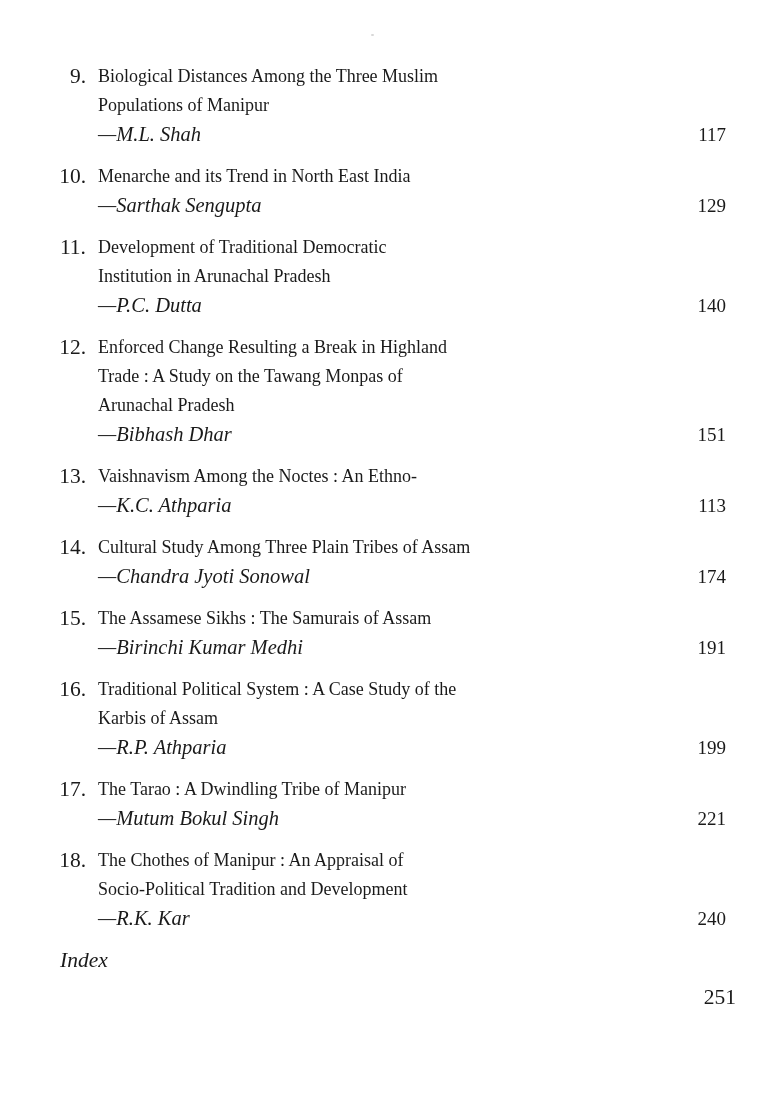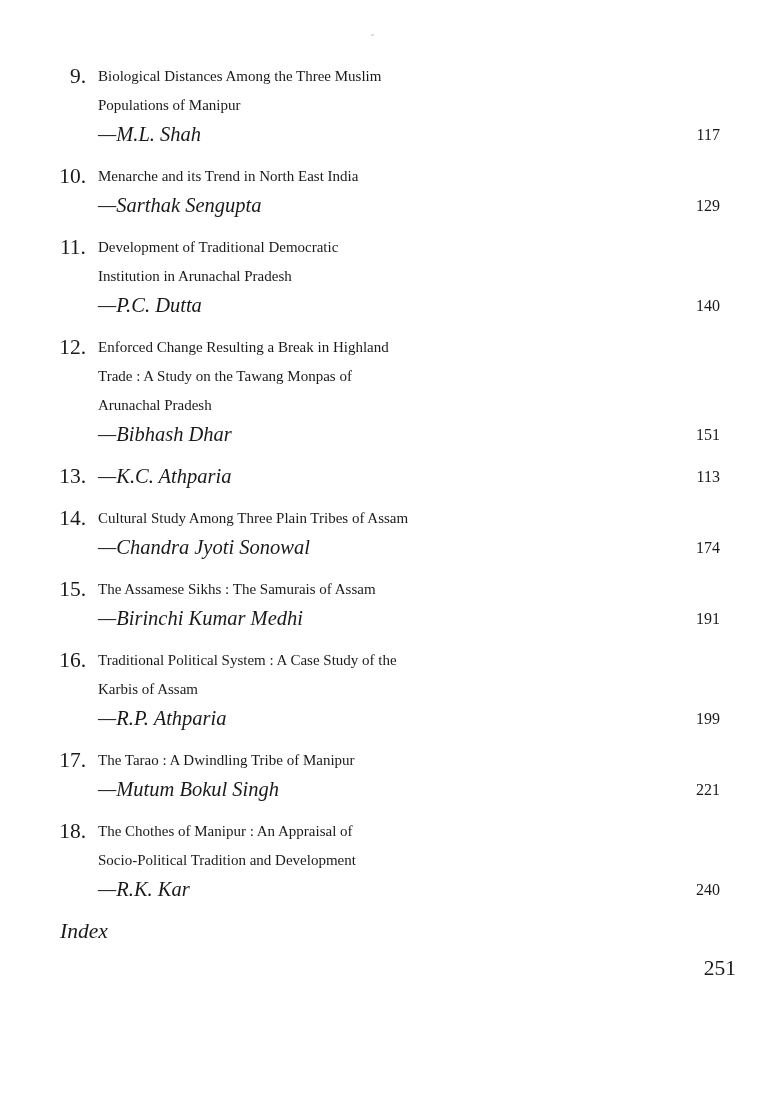--- a/index.html
+++ b/index.html
@@ -3,25 +3,25 @@
 <meta charset="utf-8">
 <style>
   html, body { margin: 0; padding: 0; background: #ffffff; }
   body {
     width: 780px; height: 1108px; position: relative; overflow: hidden;
     font-family: "Liberation Serif", "DejaVu Serif", serif;
     color: #1a1a1a;
   }
   .toc { position: absolute; left: 0; top: 62px; width: 780px; }
   .entry { position: relative; margin-bottom: 13px; }
-  .line { font-size: 15px; line-height: 29px; height: 29px; white-space: nowrap; }
+  .line { font-size: 18px; line-height: 29px; height: 29px; white-space: nowrap; }
   .num { position: absolute; left: 44px; width: 42px; text-align: right; font-size: 21.5px; line-height: 29px; top: 0; }
   .title-wrap { margin-left: 98px; }
   .author { font-style: italic; font-size: 20.5px; line-height: 29px; height: 29px; margin-left: 98px; }
-  .page { position: absolute; right: 60px; bottom: 0; font-size: 16px; line-height: 29px; }
+  .page { position: absolute; right: 54px; bottom: 0; font-size: 19px; line-height: 29px; }
   .index-row { position: relative; height: 29px; margin-top: 12px; }
   .index-label { position: absolute; left: 60px; font-style: italic; font-size: 21.5px; line-height: 29px; }
   .index-page { position: absolute; right: 44px; font-size: 21.5px; line-height: 29px; margin-top: 37px; }
   .speck { position: absolute; left: 371px; top: 34px; width: 3px; height: 2px; background: #d8d8d8; border-radius: 1px; }
 </style>
 </head>
 <body>
 
 <div class="speck"></div>
 
@@ -63,20 +63,21 @@
       <div class="line">Trade : A Study on the Tawang Monpas of</div>
       <div class="line">Arunachal Pradesh</div>
     </div>
     <div class="author">—Bibhash Dhar</div>
     <span class="page">151</span>
   </div>
 
   <div class="entry">
     <span class="num">13.</span>
     <div class="title-wrap">
+      <div class="line">Vaishnavism Among the Noctes : An Ethno-</div>
     </div>
     <div class="author">—K.C. Athparia</div>
     <span class="page">113</span>
   </div>
 
   <div class="entry">
     <span class="num">14.</span>
     <div class="title-wrap">
       <div class="line">Cultural Study Among Three Plain Tribes of Assam</div>
     </div>

